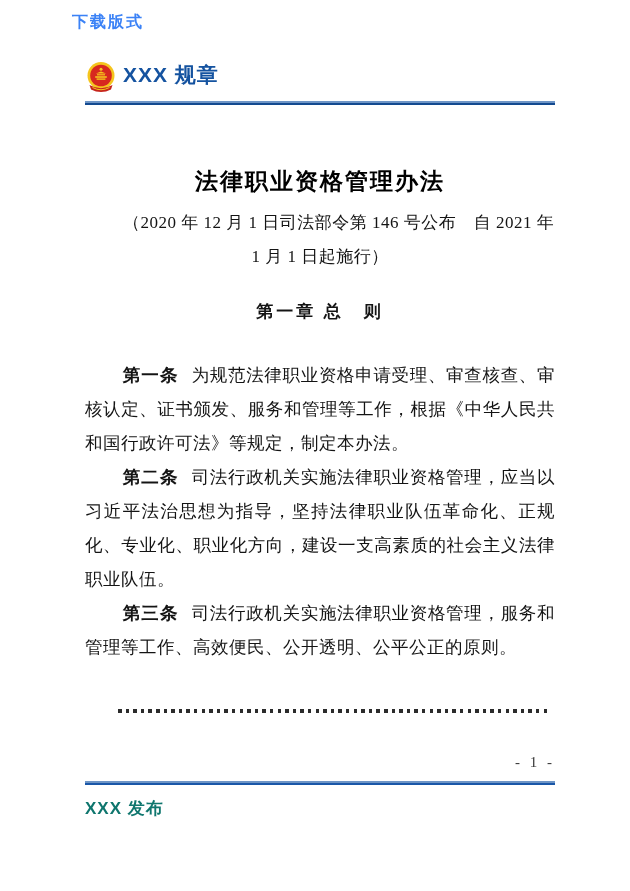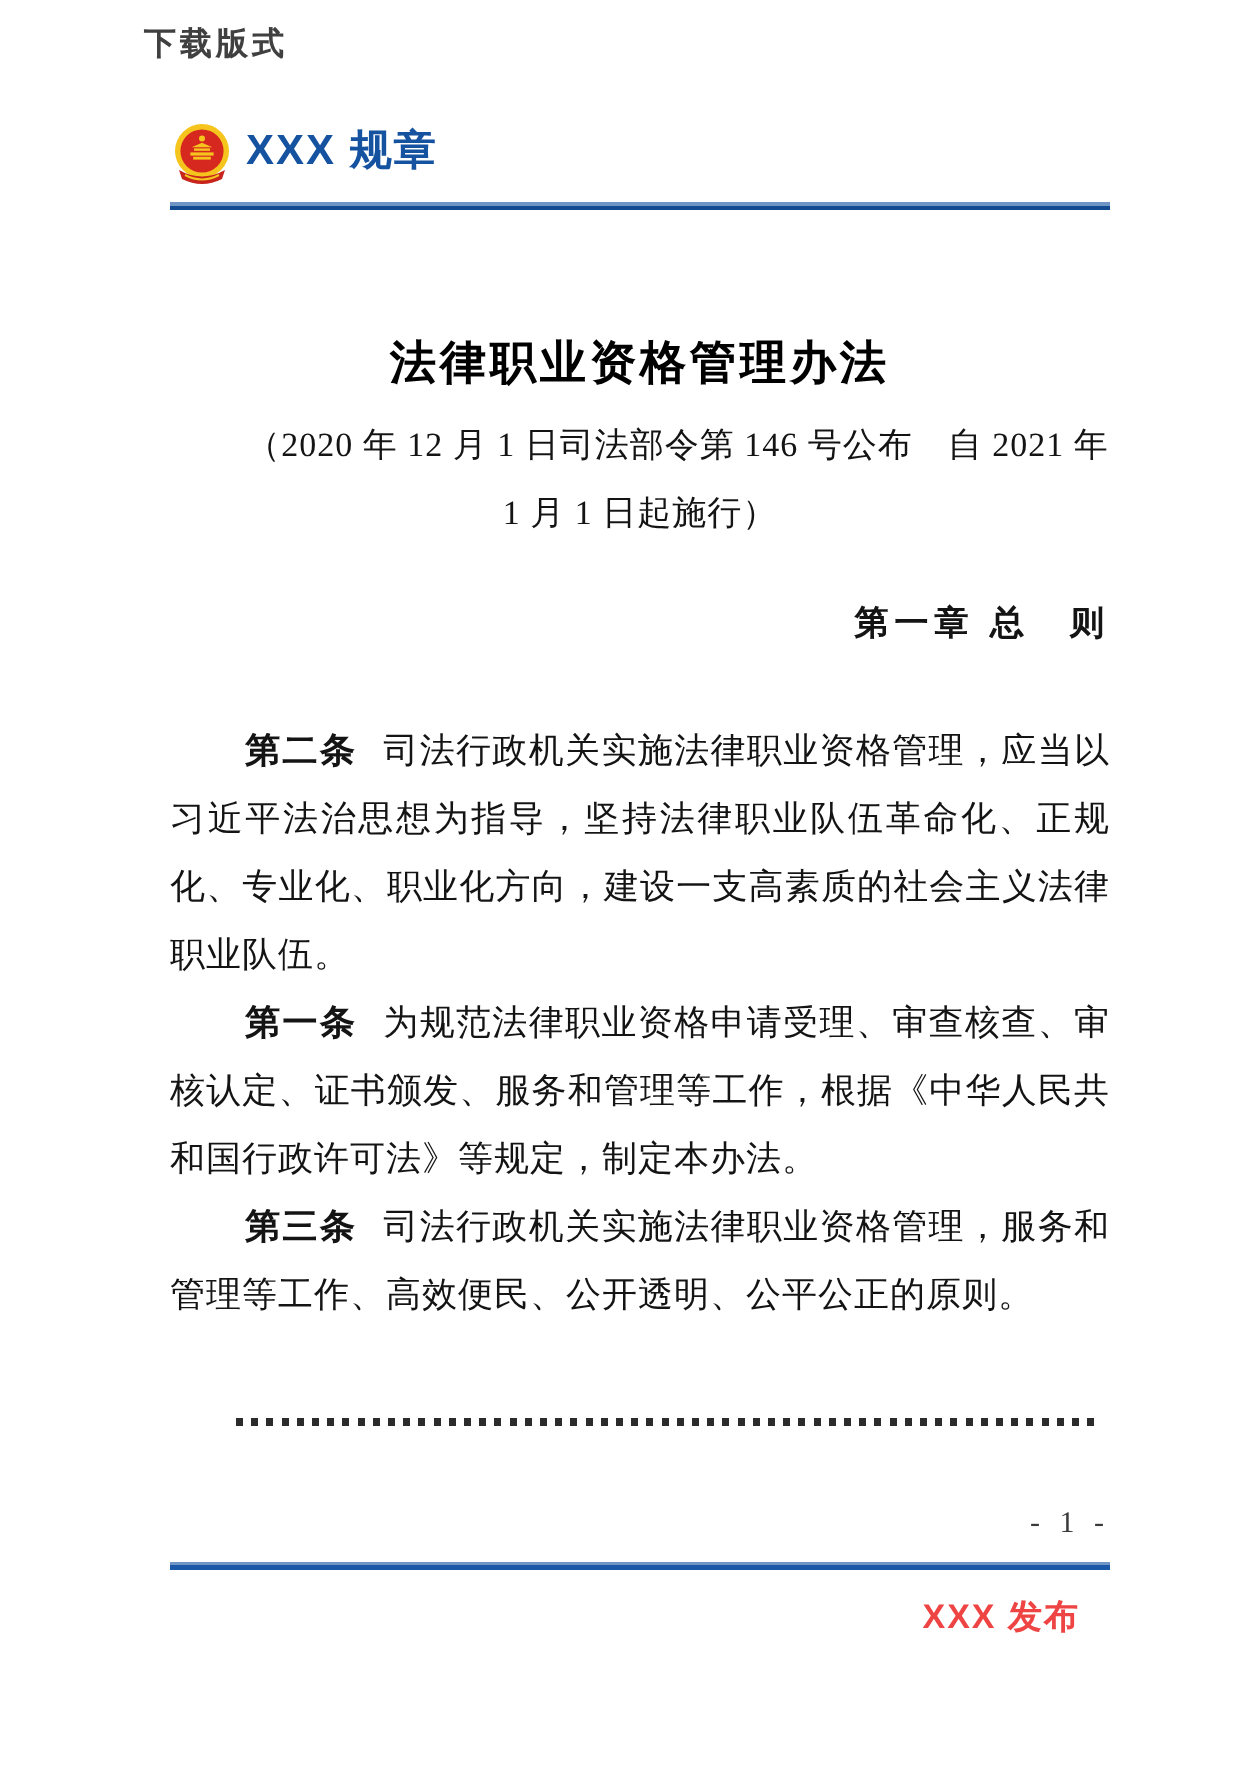--- a/index.html
+++ b/index.html
@@ -3,42 +3,42 @@
 <meta charset="utf-8">
 <style>
   html,body{margin:0;padding:0;background:#ffffff;}
   .page{
     position:relative;width:630px;height:891px;background:#ffffff;overflow:hidden;
     font-family:"Liberation Serif","DejaVu Serif",serif;color:#111;
   }
   .download-label{
     position:absolute;left:72px;top:12px;
     font-family:"Liberation Serif","DejaVu Serif",serif;
-    font-weight:700;font-size:16px;letter-spacing:2px;color:#404040;
+    font-weight:700;font-size:16px;letter-spacing:2px;color:#3b82f6;
   }
   .hdr{position:absolute;left:86px;top:61px;display:flex;align-items:flex-start;gap:7px;}
   .emblem{width:30px;height:33px;display:block;}
   .hdr-label{
     font-family:"Liberation Sans","DejaVu Sans",sans-serif;
     font-weight:700;font-size:21px;color:#1553a0;letter-spacing:1px;white-space:nowrap;
   }
   .hdr-line{
     position:absolute;left:85px;top:101px;width:470px;height:4px;
     background:linear-gradient(to bottom,#6e95c6 0 45%,#134a90 45% 100%);
   }
   .doc-title{
     position:absolute;left:85px;top:166px;width:470px;text-align:center;
     font-weight:700;font-size:23px;letter-spacing:2px;color:#000;
   }
   .pub-info{
     position:absolute;left:85px;top:206px;width:470px;
     font-size:17px;line-height:34px;text-indent:2.2em;color:#141414;letter-spacing:0.5px;text-align:center;
   }
   .chapter-heading{
-    position:absolute;left:85px;top:300px;width:470px;text-align:right;
+    position:absolute;left:85px;top:300px;width:470px;text-align:center;
     font-family:"Liberation Sans","DejaVu Sans",sans-serif;
     font-weight:700;font-size:17px;letter-spacing:3px;color:#141414;
   }
   .articles{
     position:absolute;left:85px;top:358px;width:470px;
     font-size:17.5px;line-height:34px;color:#141414;
     text-align:justify;letter-spacing:0.5px;
   }
   .articles p{margin:0;text-indent:2.15em;}
   .art-label{
@@ -51,23 +51,23 @@
   }
   .page-number{
     position:absolute;left:85px;top:754px;width:470px;text-align:right;
     font-size:15px;letter-spacing:3px;color:#3a3a3a;
   }
   .ftr-line{
     position:absolute;left:85px;top:781px;width:470px;height:4px;
     background:linear-gradient(to bottom,#6e95c6 0 40%,#1a57a8 40% 100%);
   }
   .publisher{
-    position:absolute;left:85px;top:797px;width:455px;text-align:right;
+    position:absolute;left:85px;top:797px;width:455px;text-align:left;
     font-family:"Liberation Sans","DejaVu Sans",sans-serif;
-    font-weight:700;font-size:17px;color:#ef4444;letter-spacing:1px;
+    font-weight:700;font-size:17px;color:#0f766e;letter-spacing:1px;
   }
 </style>
 </head>
 <body>
 
 <div class="page">
 
   <div class="download-label">下载版式</div>
 
   <div class="hdr">
@@ -88,22 +88,22 @@
   </div>
   <div class="hdr-line"></div>
 
   <div class="doc-title">法律职业资格管理办法</div>
 
   <div class="pub-info">（2020 年 12 月 1 日司法部令第 146 号公布　自 2021 年 1 月 1 日起施行）</div>
 
   <div class="chapter-heading">第一章 总　则</div>
 
   <div class="articles">
+    <p><span class="art-label">第一条</span><span>为规范法律职业资格申请受理、审查核查、审核认定、证书颁发、服务和管理等工作，根据《中华人民共和国行政许可法》等规定，制定本办法。</span></p>
     <p><span class="art-label">第二条</span><span>司法行政机关实施法律职业资格管理，应当以习近平法治思想为指导，坚持法律职业队伍革命化、正规化、专业化、职业化方向，建设一支高素质的社会主义法律职业队伍。</span></p>
-    <p><span class="art-label">第一条</span><span>为规范法律职业资格申请受理、审查核查、审核认定、证书颁发、服务和管理等工作，根据《中华人民共和国行政许可法》等规定，制定本办法。</span></p>
     <p><span class="art-label">第三条</span><span>司法行政机关实施法律职业资格管理，服务和管理等工作、高效便民、公开透明、公平公正的原则。</span></p>
   </div>
 
   <div class="dotted-separator"></div>
 
   <div class="page-number">- 1 -</div>
 
   <div class="ftr-line"></div>
 
   <div class="publisher">XXX 发布</div>

